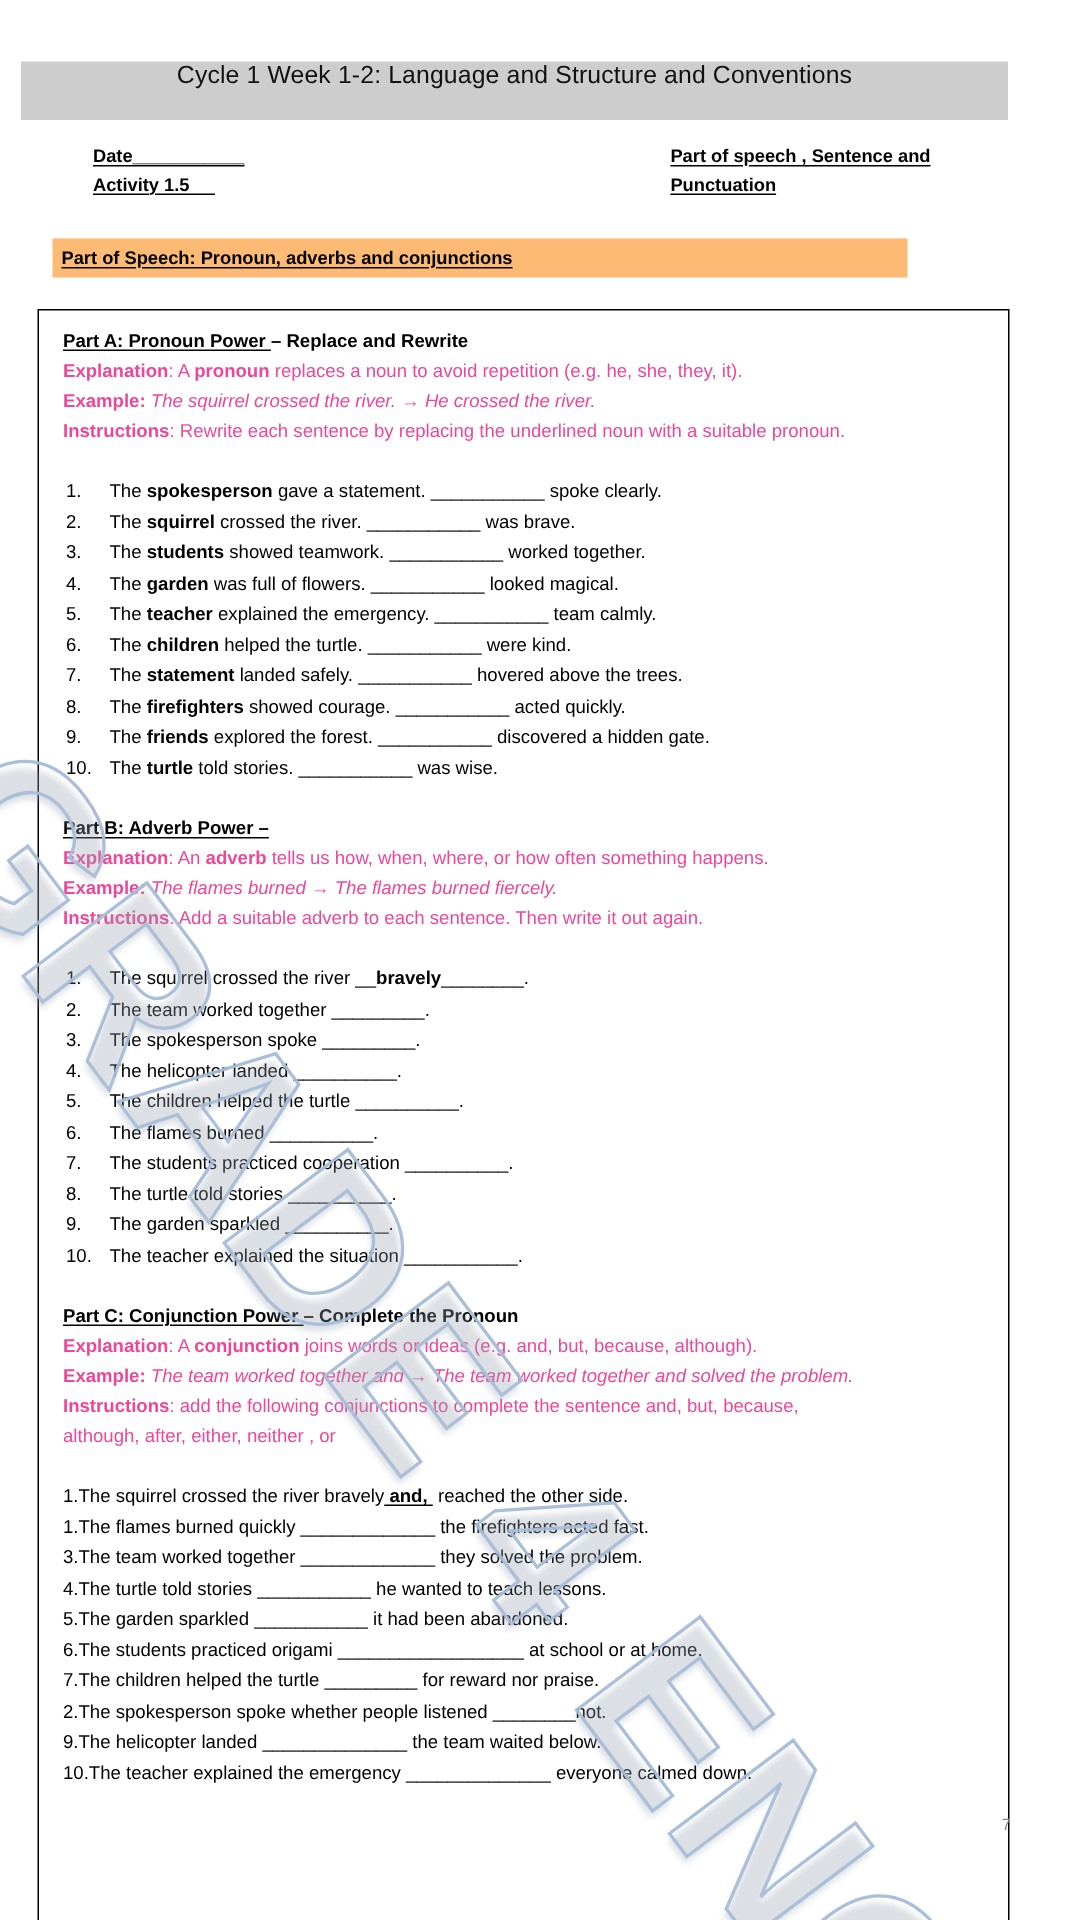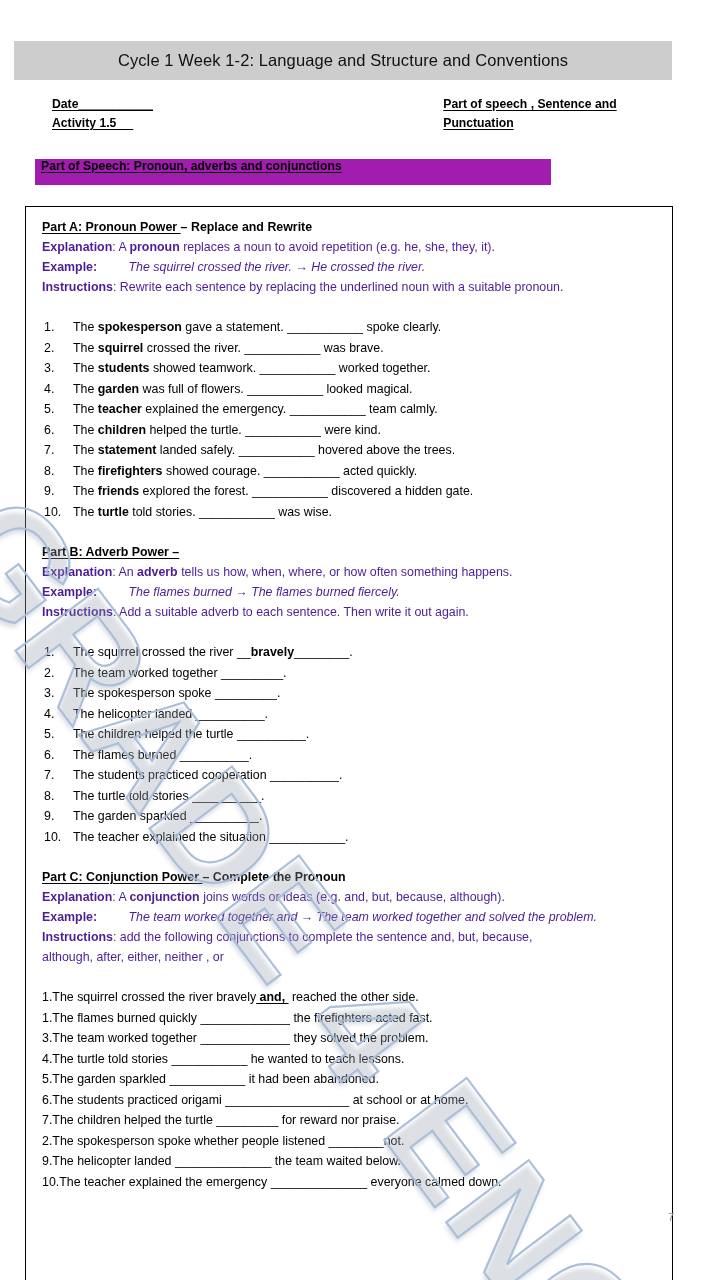--- a/index.html
+++ b/index.html
@@ -18,51 +18,52 @@
     background: #ffffff;
   }
 
   
   .title-band {
     position: absolute;
     left: 14px; top: 41px;
     width: 658px; height: 39px;
     background: #cdcdcd;
     display: flex;
-    align-items: center;
+    align-items: flex-start;
     justify-content: center;
   }
   .title-band .title-text {
     font-size: 16.5px;
     font-weight: 400;
     letter-spacing: 0.1px;
     color: #111;
     white-space: nowrap;
   }
 
   
   .meta {
     position: absolute;
     left: 52px; top: 97px;
     width: 620px;
     font-size: 12.2px;
     font-weight: bold;
   }
   .meta-row { display: flex; height: 19px; align-items: flex-start; }
-  .meta-left { width: 402px; }
+  .meta-left { width: 402px; margin-left: 10px; }
   .meta-right { width: 235px; }
   .ul { text-decoration: underline; text-underline-offset: 2px; white-space: pre; }
 
   
   .yellow-band {
     position: absolute;
     left: 35px; top: 159px;
-    width: 516px; height: 26px;
-    background: #a21caf;
+    width: 570px; height: 26px;
+    background: #fdba74;
     display: flex;
+    align-items: center;
   }
   .yellow-band .yb-text {
     padding-left: 6px;
     font-size: 12.2px;
     font-weight: bold;
     text-decoration: underline;
     text-underline-offset: 2px;
   }
 
   
@@ -73,33 +74,33 @@
     border: 1.3px solid #000;
     background: transparent;
     padding: 10px 14px 10px 16px;
     overflow: hidden;
   }
 
   .line {
     font-size: 12.4px;
     line-height: 20px;
     white-space: pre-wrap;
-    color: #4c1d95;
+    color: #ec4899;
   }
   .part-head {
     font-size: 12.4px;
     line-height: 20px;
     font-weight: bold;
   }
   .part-head .hdr-ul {
     text-decoration: underline;
     text-underline-offset: 2px;
   }
   b.b { font-weight: bold; }
-  i.i { font-style: italic; margin-left: 28px; }
+  i.i { font-style: italic; }
   .spacer { height: 20px; }
 
   ol.num {
     list-style: none;
     margin: 0; padding: 0;
   }
   ol.num li {
     font-size: 12.4px;
     line-height: 20.5px;
     position: relative;

